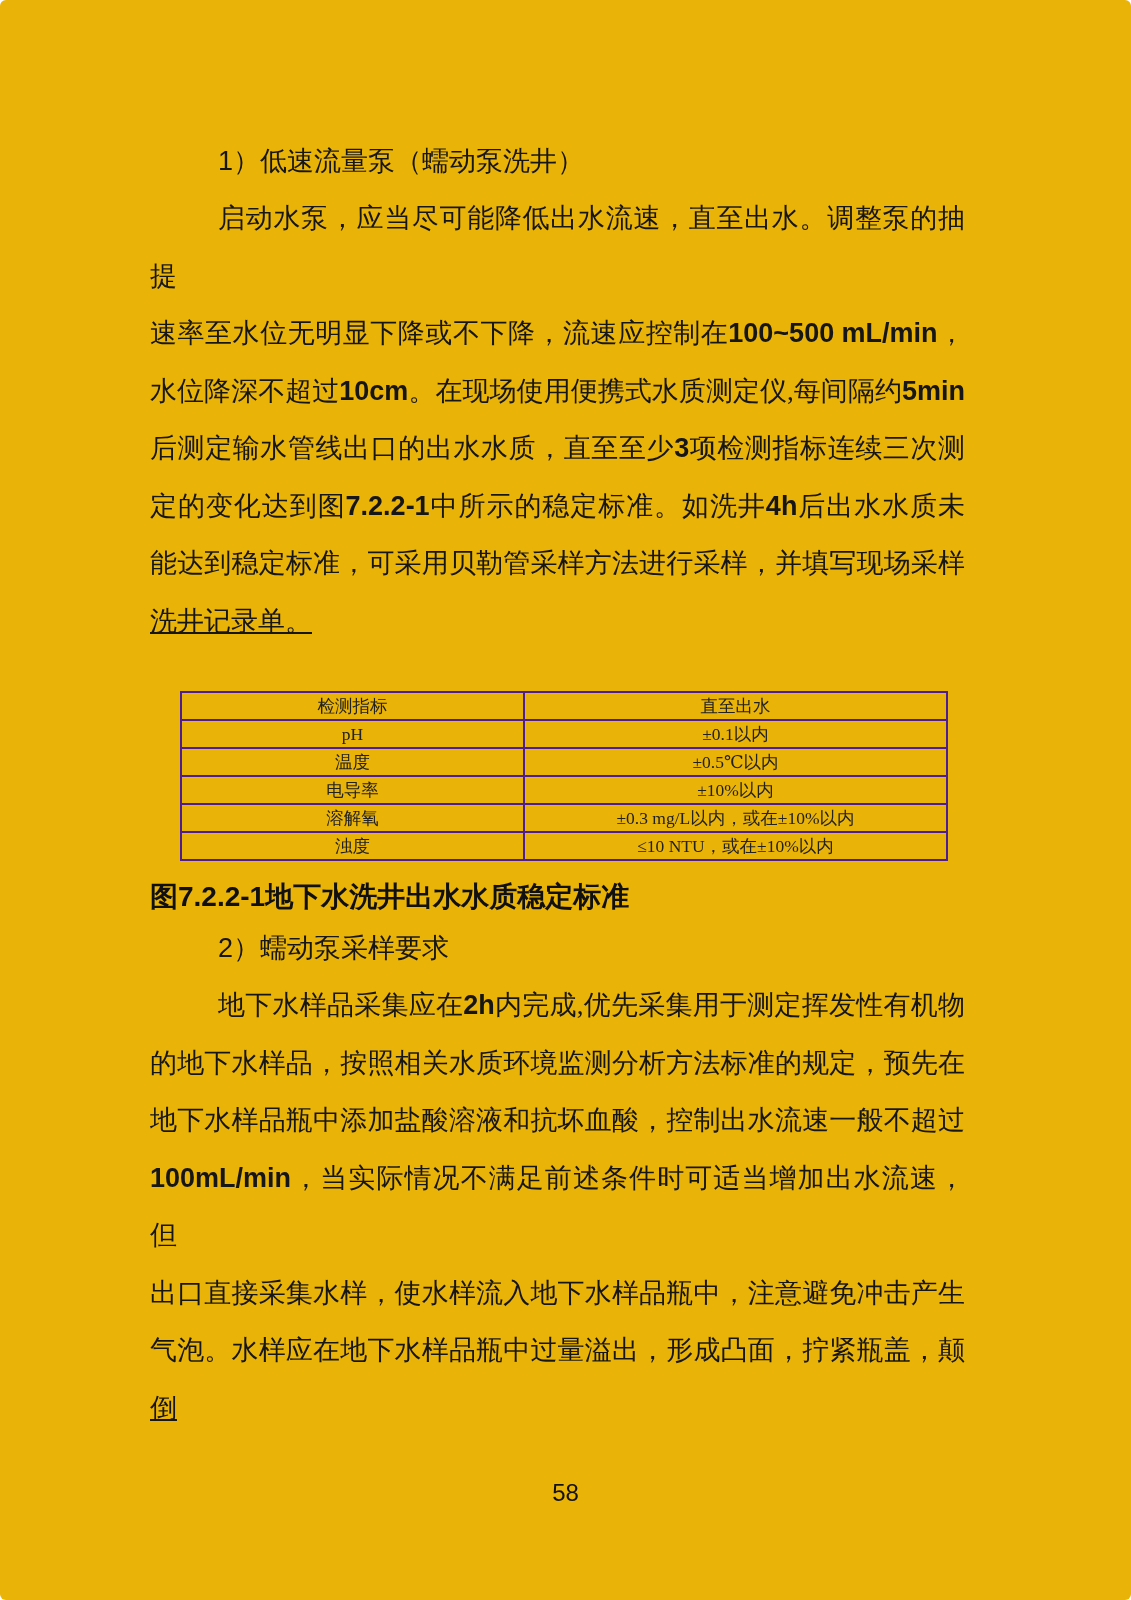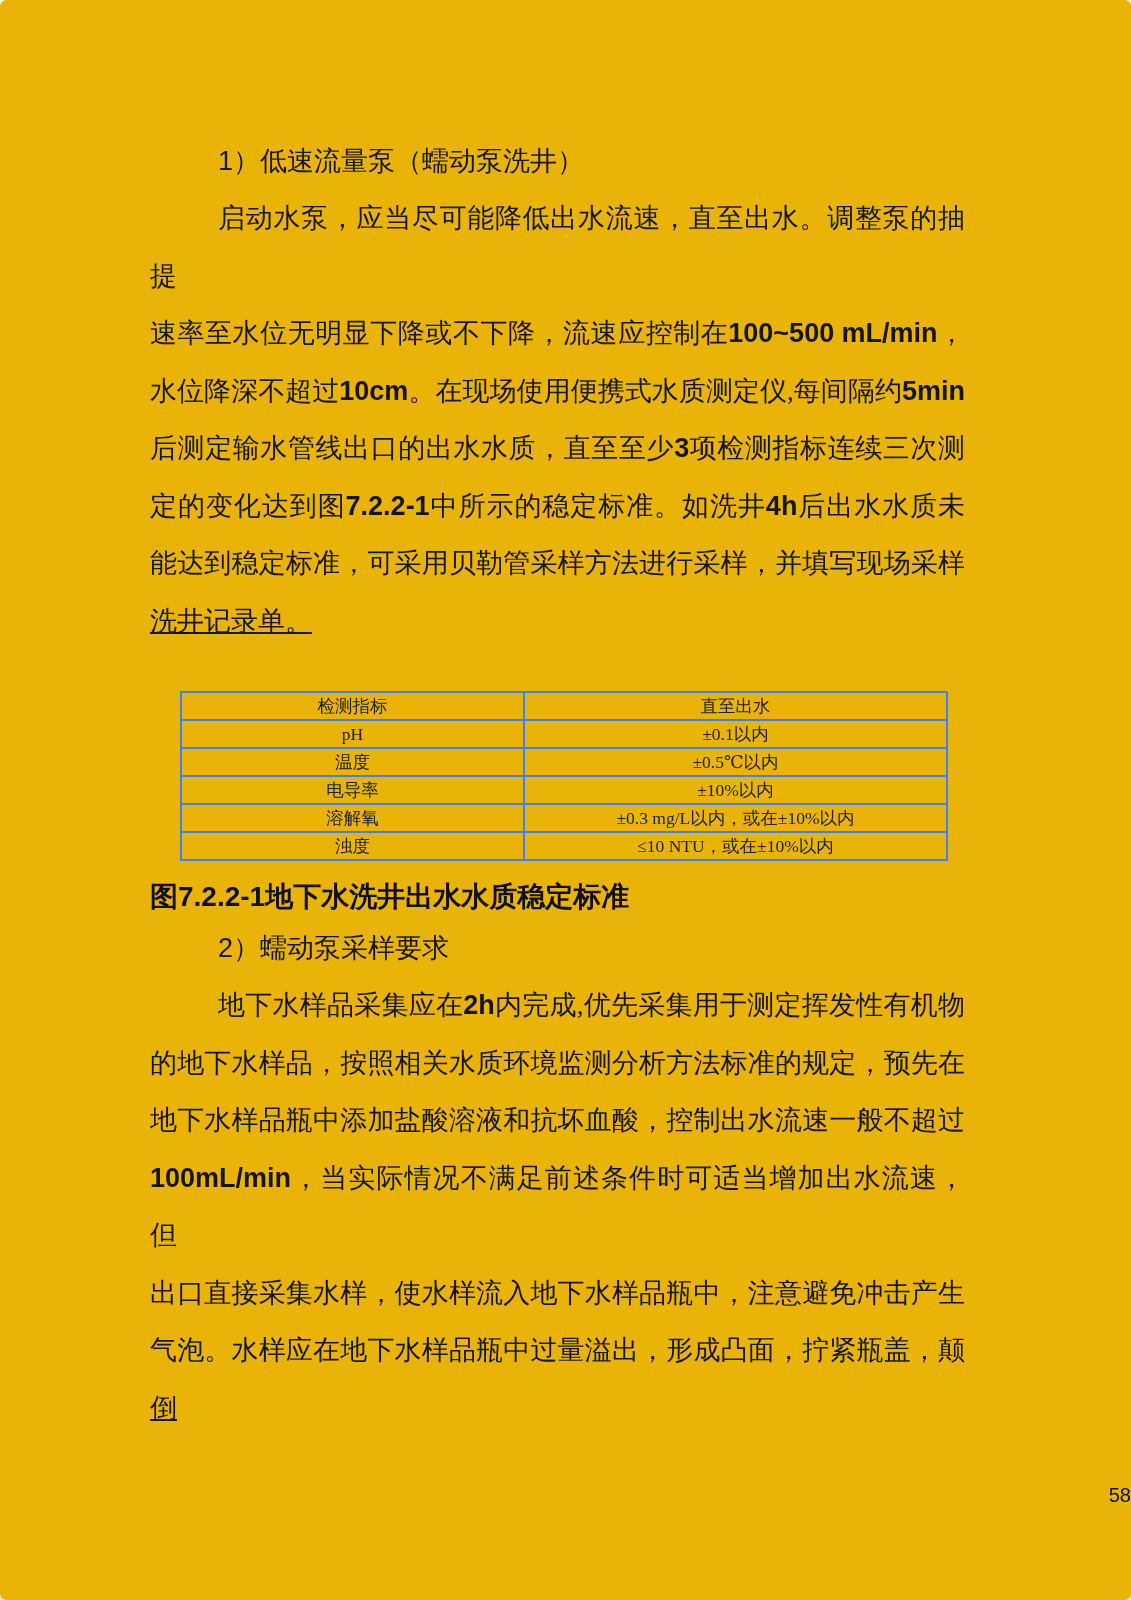--- a/index.html
+++ b/index.html
@@ -33,21 +33,21 @@
   .para .lat { font-family:"Liberation Sans","DejaVu Sans",sans-serif; font-weight:bold;margin-top:7px; }
   .heading .lat { font-family:"Liberation Sans","DejaVu Sans",sans-serif; font-weight:normal; }
 
   table.stability {
     border-collapse:collapse;
     width:766px;
     margin:41px 0 0 30px;
     table-layout:fixed;
   }
   table.stability th, table.stability td {
-    border:2px solid #3b82f6;
+    border:2px solid #4c1d95;
     height:26px;
     text-align:center;
     vertical-align:middle;
     font-size:17.5px;
     font-weight:normal;
     padding:0 4px;
     color:#222222;
   }
   table.stability col.c1 { width:343px; }
   table.stability col.c2 { width:423px; }
@@ -59,23 +59,23 @@
     font-size:28px;
     font-weight:bold;
     color:#101010;
   }
   .caption .lat { font-family:"Liberation Sans","DejaVu Sans",sans-serif; font-weight:bold; }
 
   .page-num {
     position:absolute;
     left:0; bottom:93px;
     width:100%;
-    text-align:right;
+    text-align:center;
     font-family:"Liberation Sans","DejaVu Sans",sans-serif;
-    font-size:20px;
+    font-size:24px;
     color:#111111;
   }
 </style>
 </head>
 <body>
 
 <div class="page">
   <div class="content">
 
     <div class="heading fmt"><span class="lat">1</span>）低速流量泵（蠕动泵洗井）</div>

